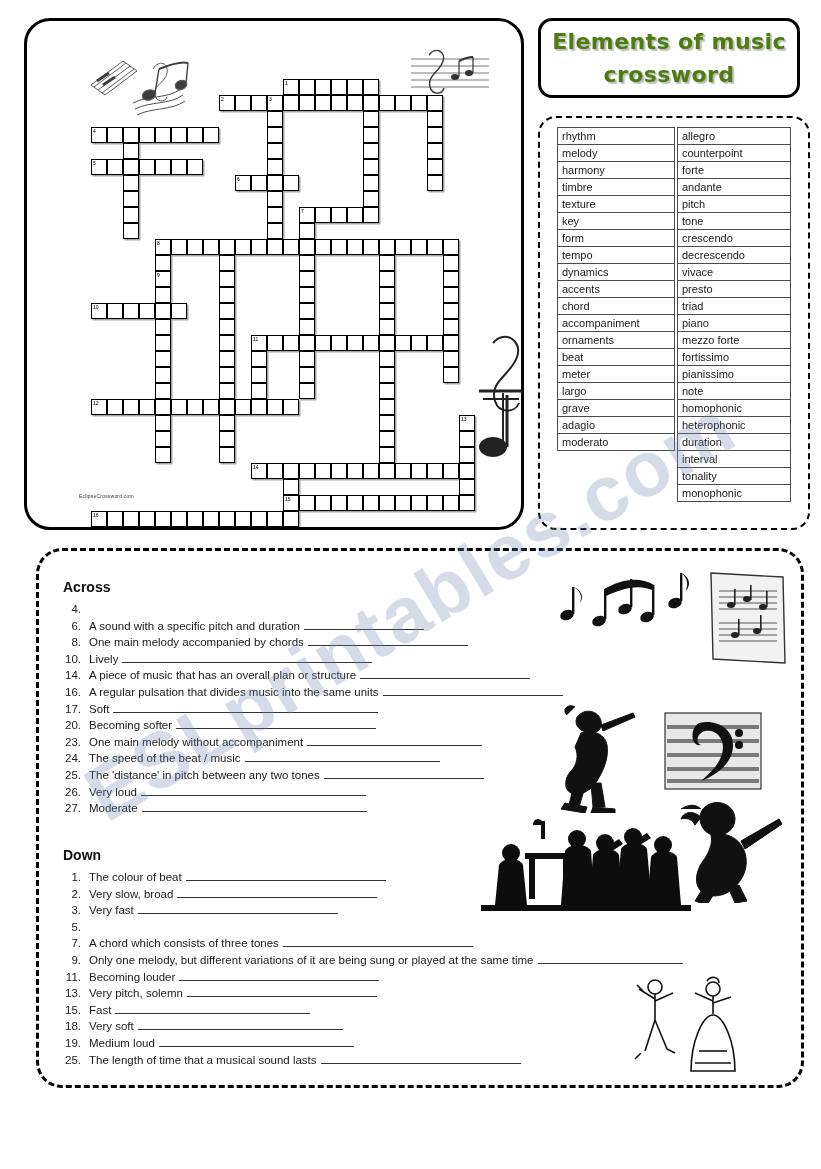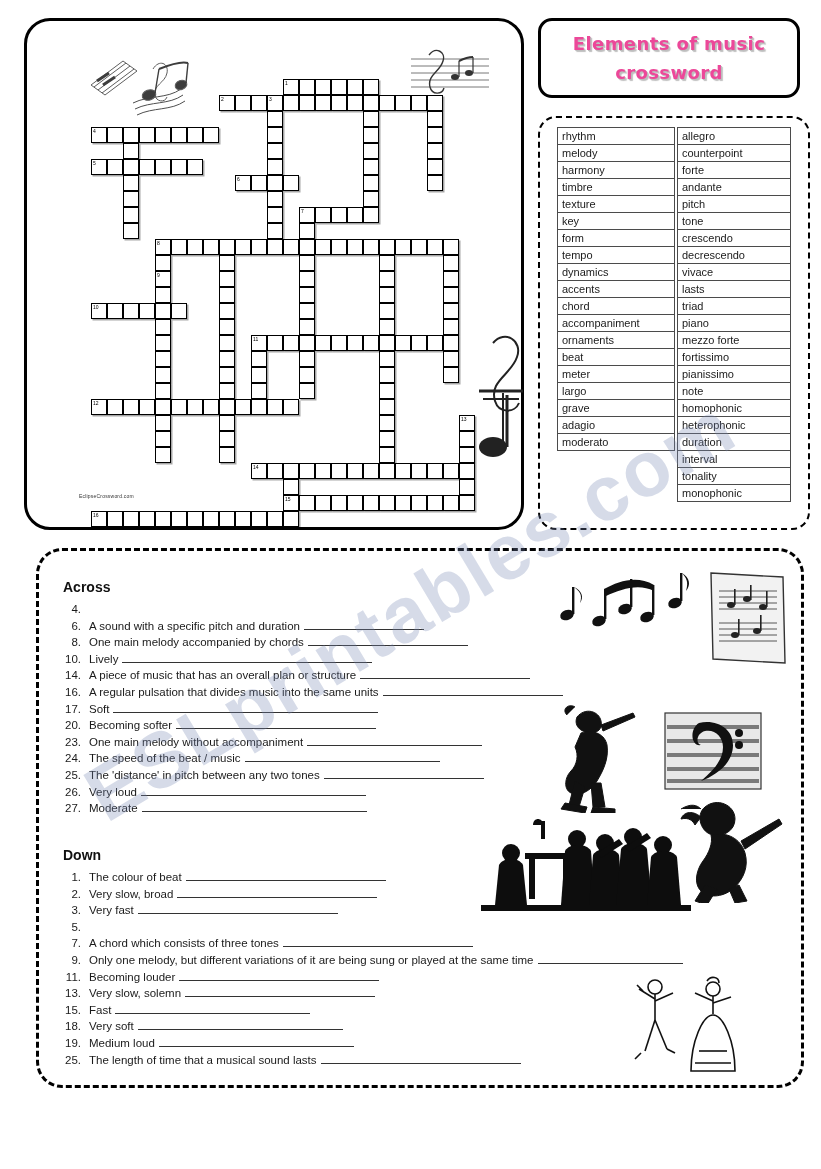--- a/index.html
+++ b/index.html
@@ -47,21 +47,21 @@
   }
 
   
   #title-panel{
     left:538px;top:18px;width:262px;height:80px;
     border:3px solid #000;border-radius:14px;background:#fff;
     display:flex;flex-direction:column;align-items:center;justify-content:center;gap:8px;
   }
   .title-line{
     font-family:"DejaVu Sans", sans-serif;
-    font-weight:bold;font-size:18px;color:#ec4899;
+    font-weight:bold;font-size:22px;color:#4d7c0f;
     text-shadow:1px 1px 0 #bdbdbd, 2px 2px 1px rgba(0,0,0,.25);
     letter-spacing:.4px;
   }
 
   
   #wordbank-panel{
     left:538px;top:116px;width:272px;height:414px;
     border:2px dashed #000;border-radius:18px;background:#fff;
     padding:10px 12px;
   }
@@ -467,21 +467,21 @@
     <div class="wb-col right" id="wb-right">
         <div class="wb-item">allegro</div>
         <div class="wb-item">counterpoint</div>
         <div class="wb-item">forte</div>
         <div class="wb-item">andante</div>
         <div class="wb-item">pitch</div>
         <div class="wb-item">tone</div>
         <div class="wb-item">crescendo</div>
         <div class="wb-item">decrescendo</div>
         <div class="wb-item">vivace</div>
-        <div class="wb-item">lasts</div>
+        <div class="wb-item">presto</div>
         <div class="wb-item">triad</div>
         <div class="wb-item">piano</div>
         <div class="wb-item">mezzo forte</div>
         <div class="wb-item">fortissimo</div>
         <div class="wb-item">pianissimo</div>
         <div class="wb-item">note</div>
         <div class="wb-item">homophonic</div>
         <div class="wb-item">heterophonic</div>
         <div class="wb-item">duration</div>
         <div class="wb-item">interval</div>
@@ -571,21 +571,21 @@
       <div class="clue">
         <span class="n">9.</span>
         <span class="t"><span>Only one melody, but different variations of it are being sung or played at the same time</span><span class="ln" style="width: 145px;"></span></span>
       </div>
       <div class="clue">
         <span class="n">11.</span>
         <span class="t"><span>Becoming louder</span><span class="ln" style="width: 200px;"></span></span>
       </div>
       <div class="clue">
         <span class="n">13.</span>
-        <span class="t"><span>Very slow, solemn</span><span class="ln" style="width: 190px;"></span></span>
+        <span class="t"><span>Very pitch, solemn</span><span class="ln" style="width: 190px;"></span></span>
       </div>
       <div class="clue">
         <span class="n">15.</span>
         <span class="t"><span>Fast</span><span class="ln" style="width: 195px;"></span></span>
       </div>
       <div class="clue">
         <span class="n">18.</span>
         <span class="t"><span>Very soft</span><span class="ln" style="width: 205px;"></span></span>
       </div>
       <div class="clue">

